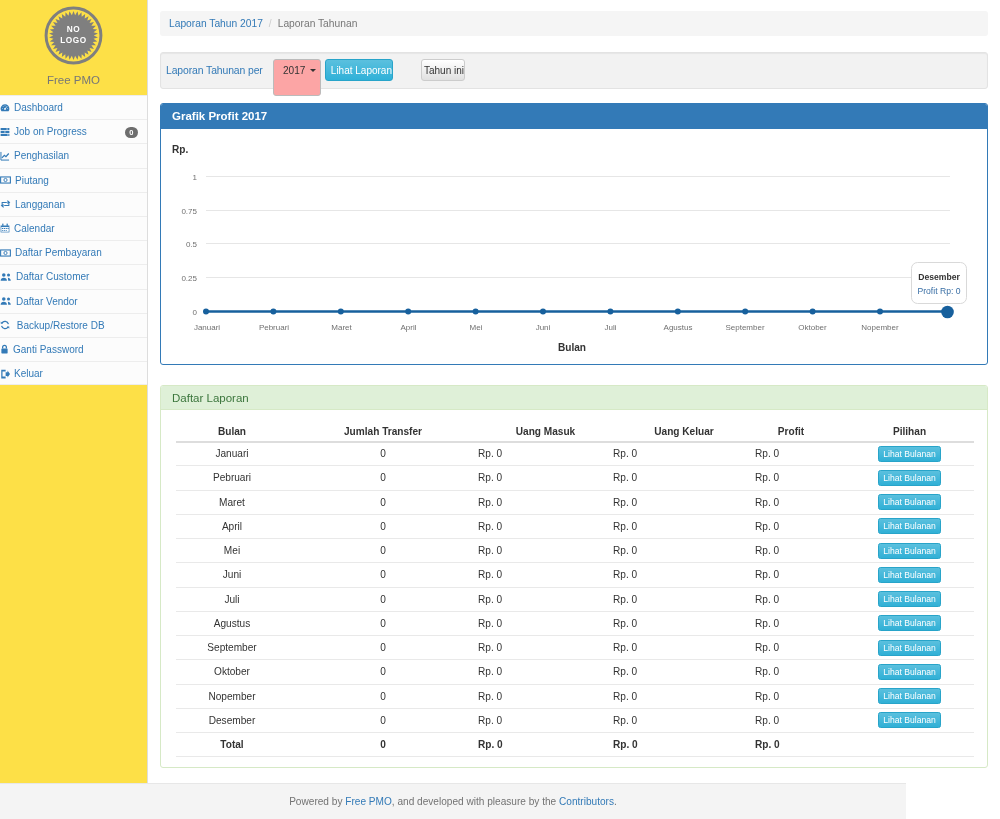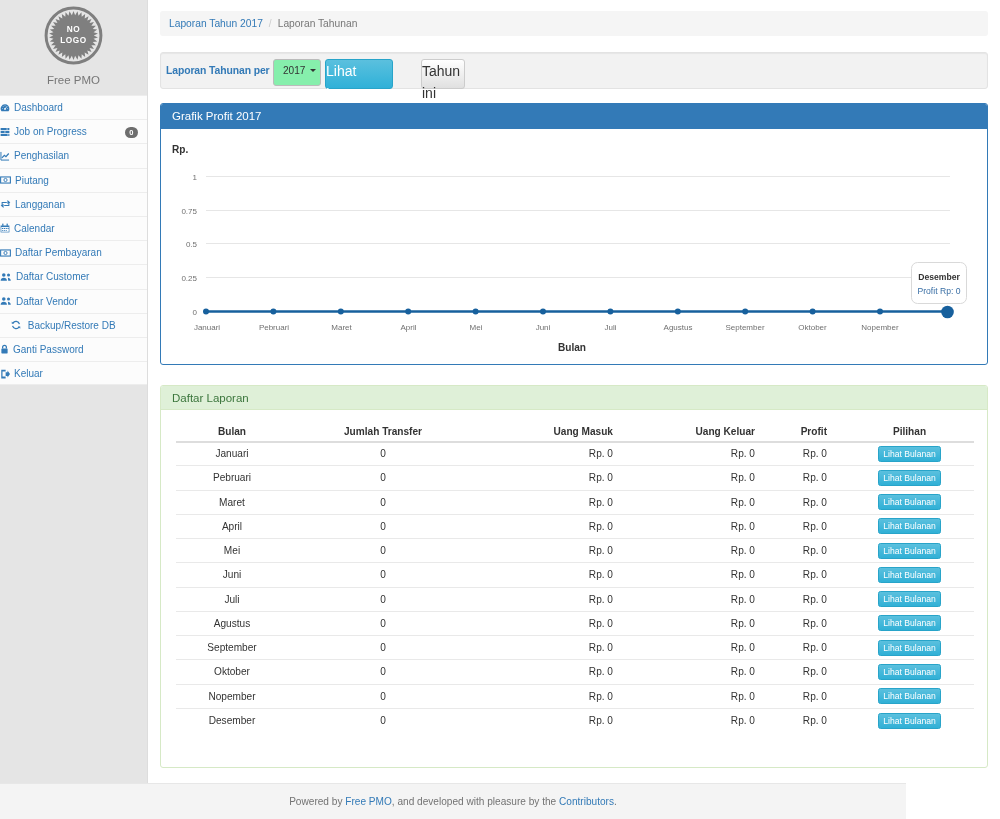--- a/index.html
+++ b/index.html
@@ -1,54 +1,54 @@
 <!DOCTYPE html>
 <html><head>
 <meta charset="utf-8">
 <style>
 * { margin:0; padding:0; box-sizing:border-box; }
 html,body { width:1000px; height:819px; background:#fff; font-family:"Liberation Sans", sans-serif; position:relative; overflow:hidden; }
 .abs { position:absolute; }
 
 
-#sidebar { left:0; top:0; width:148px; height:783px; background:#e5e5e5; border-right:1px solid #ddd; }
+#sidebar { left:0; top:0; width:148px; height:783px; background:#fde047; border-right:1px solid #ddd; }
 #logo { position:absolute; left:44px; top:6px; width:59px; height:59px; }
 #freepmo { position:absolute; top:74px; left:0; width:100%; text-align:center; color:#777; font-size:11.5px; }
 #menu { position:absolute; top:95px; left:0; width:100%; }
 .mi { position:relative; display:block; height:24.2px; line-height:24.2px; border-top:1px solid #ededed; color:#337ab7; font-size:10px; padding-left:0; white-space:nowrap; background:#fcfcfc;}
 .mi:last-child { border-bottom:1px solid #ededed; }
 .mi svg { vertical-align:-1.5px; margin-right:4px; }
 .badge0 { position:absolute; right:9px; top:6.5px; background:#6e6e6e; color:#fff; font-size:7.5px; font-weight:bold; border-radius:6px; padding:0 4.5px; height:11px; line-height:11px; }
 .chev { position:absolute; right:10px; top:0; color:#888; font-size:10px; }
 
 
 #crumb { left:160px; top:11px; width:828px; height:25px; background:#f5f5f5; border-radius:3px; font-size:10.25px; line-height:25px; padding-left:9px; color:#777; }
 #crumb a { color:#337ab7; text-decoration:none; }
 #crumb .sep { color:#ccc; padding:0 6px; }
 
 
 #well { left:160px; top:52px; width:828px; height:37px; background:#f2f2f2; border:1px solid #e3e3e3; border-radius:3px; box-shadow:inset 0 1px 1px rgba(0,0,0,.05); }
-#well .lbl { position:absolute; left:5px; top:0; line-height:35px; font-size:10.4px; letter-spacing:-0.1px; font-weight:bold; color:#337ab7; }
-#sel { position:absolute; left:112px; top:6px; width:48px; height:27px; background:#86efac; border:1px solid #bbb; border-radius:3px; font-size:10.1px; color:#333; line-height:21px; padding-left:9px; }
+#well .lbl { position:absolute; left:5px; top:0; line-height:35px; font-size:10.4px; letter-spacing:-0.1px; font-weight:normal; color:#337ab7; }
+#sel { position:absolute; left:112px; top:6px; width:48px; height:37px; background:#fca5a5; border:1px solid #bbb; border-radius:3px; font-size:10.1px; color:#333; line-height:21px; padding-left:9px; }
 #sel .arr { position:absolute; right:4px; top:9px; width:0; height:0; border-left:3px solid transparent; border-right:3px solid transparent; border-top:3.8px solid #333; }
-.btn { position:absolute; top:6px; height:30px; border-radius:3px; font-size:14px; text-align:left; line-height:22px; }
+.btn { position:absolute; top:6px; height:22px; border-radius:3px; font-size:10px; text-align:right; line-height:22px; }
 #btn-lihat { left:164px; width:68px; background:linear-gradient(#5bc0de,#2fb1d8); border:1px solid #28a4c9; color:#fff; }
 #btn-tahun { left:236px; width:44px; background:linear-gradient(#fff,#e0e0e0); border:1px solid #ccc; color:#333;margin-left:24px; }
 
 
 #chartp { left:160px; top:103px; width:828px; height:262px; border:1px solid #337ab7; border-radius:3px; background:#fff; }
-#chartp .hd { height:25px; background:#337ab7; border-radius:2px 2px 0 0; color:#fff; font-size:11.5px; line-height:25px; padding-left:11px; }
+#chartp .hd { height:25px; background:#337ab7; border-radius:2px 2px 0 0; color:#fff; font-size:11.5px; line-height:25px; padding-left:11px;font-weight:bold; }
 
 
 #detailp { left:160px; top:385px; width:828px; height:383px; border:1px solid #d6e9c6; border-radius:3px; background:#fff; }
 #detailp .hd { height:24px; background:#dff0d8; border-bottom:1px solid #d6e9c6; border-radius:2px 2px 0 0; color:#3c763d; font-size:11.5px; line-height:24px; padding-left:11px; }
 table { border-collapse:collapse; position:absolute; left:15px; top:36.5px; width:798px; font-size:10.1px; color:#333; }
 th { border-bottom:2px solid #ddd; font-weight:bold; padding:3px 0 4px; }
 td { border-top:1px solid #e9e9e9; padding:0; height:24.25px; }
-.c { text-align:center; } .r { text-align:right; }
+.c { text-align:center; } .r { }
 td.p6, th.p6 { padding-left:18px; }
 .btnxs { display:inline-block; width:63px; height:16px; line-height:15px; border-radius:2.5px; background:linear-gradient(#5bc0de,#30b0d6); border:1px solid #28a4c9; color:#fff; font-size:8.6px; text-align:center; }
 tr.total td { font-weight:bold; border-top:1px solid #e9e9e9; border-bottom:1px solid #e9e9e9; }
 
 
 #footer { left:0; top:783px; width:906px; height:36px; background:#f4f4f4; border-top:1px solid #e7e7e7; text-align:center; font-size:10.1px; color:#737373; line-height:36px; }
 #footer a { color:#337ab7; text-decoration:none; }
 </style>
 </head>
 <body>
@@ -113,21 +113,21 @@
           <path d="M1 13c0-3 2.2-5 5-5s5 2 5 5z"></path>
           <circle cx="13.5" cy="4" r="2.4"></circle>
           <path d="M12.5 8.2c2.6.2 4.5 2 4.5 4.8h-4z"></path>
         </svg>Daftar Customer</a>
     <a class="mi"><svg width="12" height="10" viewBox="0 0 19 14" fill="#337ab7">
           <circle cx="6" cy="4" r="2.8"></circle>
           <path d="M1 13c0-3 2.2-5 5-5s5 2 5 5z"></path>
           <circle cx="13.5" cy="4" r="2.4"></circle>
           <path d="M12.5 8.2c2.6.2 4.5 2 4.5 4.8h-4z"></path>
         </svg>Daftar Vendor</a>
-    <a class="mi" style="padding-left:11px;"><svg width="10" height="10" viewBox="0 0 16 16" fill="none" stroke="#337ab7" stroke-width="2">
+    <a class="mi" style="padding-left:0;"><svg width="10" height="10" viewBox="0 0 16 16" fill="none" stroke="#337ab7" stroke-width="2">
           <path d="M13.5 6.5A5.7 5.7 0 0 0 3 5.2"></path>
           <path d="M2.5 9.5A5.7 5.7 0 0 0 13 10.8"></path>
           <path d="M1.2 2.2v3.6h3.6z" fill="#337ab7" stroke="none"></path>
           <path d="M14.8 13.8v-3.6h-3.6z" fill="#337ab7" stroke="none"></path>
         </svg> Backup/Restore DB</a>
     <a class="mi"><svg width="9" height="10" viewBox="0 0 14 16" fill="#337ab7">
           <path d="M3 7V5a4 4 0 0 1 8 0v2h-2V5a2 2 0 0 0-4 0v2z"></path>
           <rect x="2" y="7" width="10" height="8" rx="1"></rect>
         </svg>Ganti Password</a>
     <a class="mi"><svg width="10" height="10" viewBox="0 0 16 16" fill="#337ab7">
@@ -309,17 +309,25 @@
           <td class="c p6"><span class="btnxs">Lihat Bulanan</span></td>
         </tr>
     <tr>
           <td class="c">Desember</td>
           <td class="c">0</td>
           <td class="r">Rp. 0</td>
           <td class="r">Rp. 0</td>
           <td class="r">Rp. 0</td>
           <td class="c p6"><span class="btnxs">Lihat Bulanan</span></td>
         </tr>
+    <tr class="total">
+          <td class="c">Total</td>
+          <td class="c">0</td>
+          <td class="r">Rp. 0</td>
+          <td class="r">Rp. 0</td>
+          <td class="r">Rp. 0</td>
+          <td class="c"></td>
+        </tr>
   </tbody>
     </table>
 </div>
 
 <div class="abs" id="footer">Powered by <a>Free PMO</a>, and developed with pleasure by the <a>Contributors</a>.</div>
 
 </body></html>

